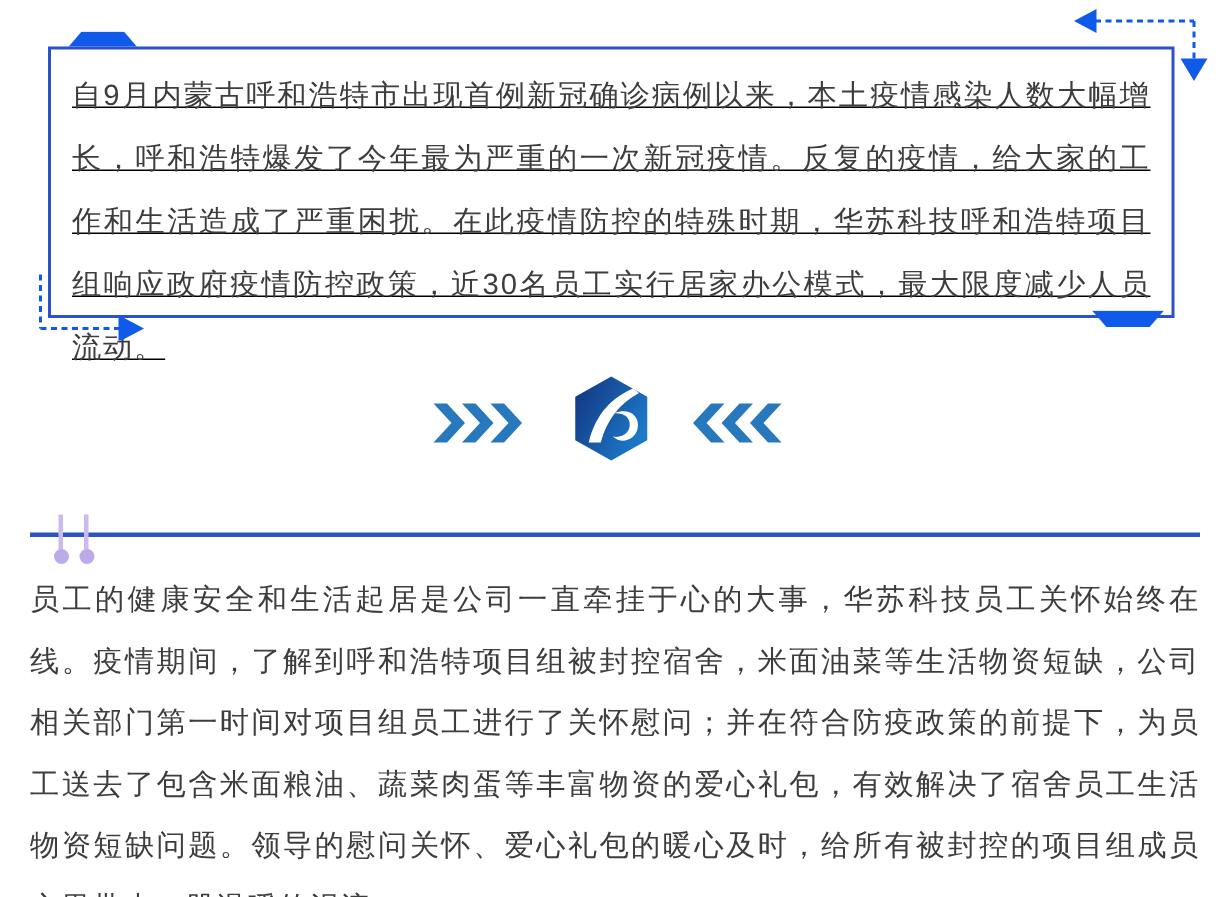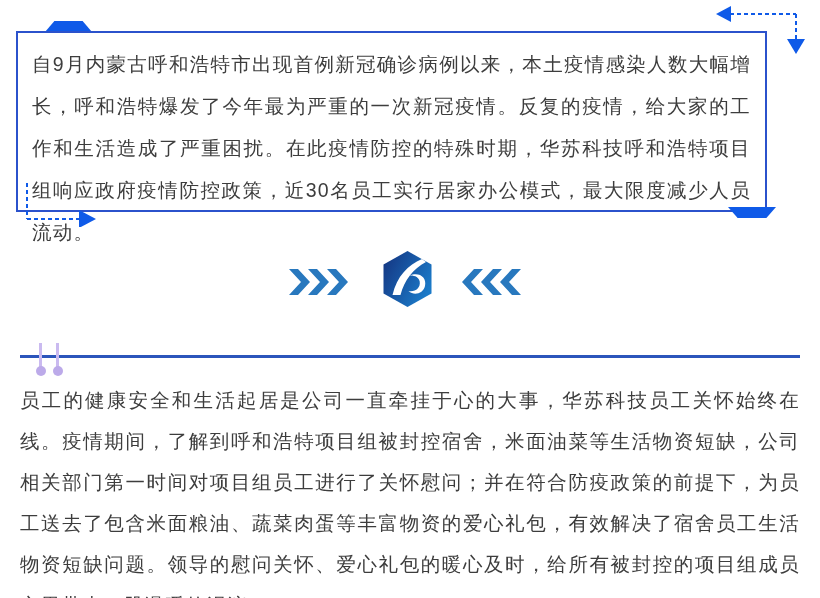--- a/index.html
+++ b/index.html
@@ -9,25 +9,26 @@
     width: 820px;
     height: 598px;
     background: #ffffff;
     overflow: hidden;
     font-family: "Liberation Sans", "DejaVu Sans", sans-serif;
   }
 
   
   .intro-box {
     position: absolute;
-    left: 16px; top: 31px;
+    left: 32px; top: 31px;
     width: 751px; height: 181px;
     border: 2px solid #2b52cc;
     background: #ffffff;
     padding: 10px 14px 0 14px;
+    text-decoration: underline;
   }
   .intro-box p {
     font-size: 19.5px;
     line-height: 42px;
     letter-spacing: 1.2px;
     color: #3d3d3d;
     text-align: justify;
   }
 
   

